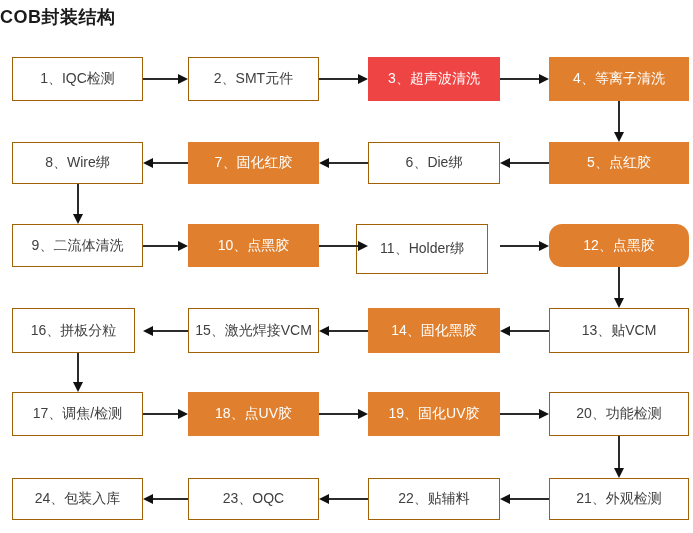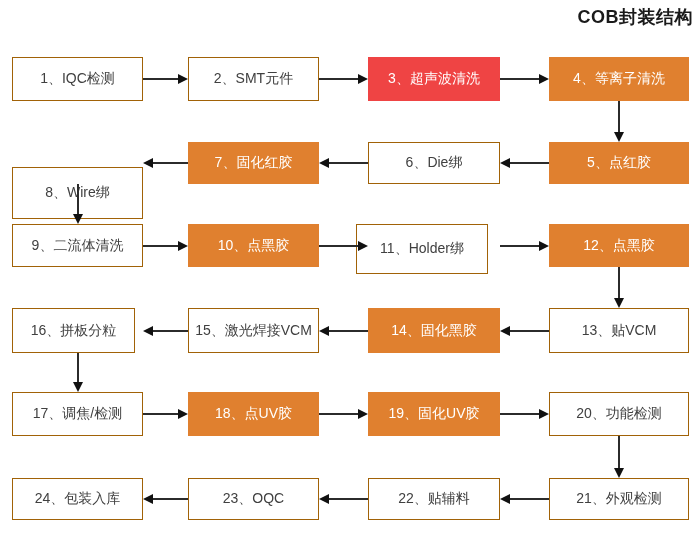--- a/index.html
+++ b/index.html
@@ -13,21 +13,21 @@
     width: 693px;
     height: 533px;
     background: #ffffff;
     overflow: hidden;
   }
   .page-title {
     position: absolute;
     top: 5px;
     left: 0;
     width: 100%;
-    text-align: right;
+    text-align: left;
     font-size: 18px;
     font-weight: bold;
     color: #1a1a1a;
     margin: 0;
     letter-spacing: 0.5px;
   }
   .box {
     position: absolute;
     display: flex;
     align-items: center;
@@ -99,33 +99,33 @@
       </div>
       <div class="box highlight" style="left: 549px; top: 142px; width: 140px; height: 42px; background: rgb(224, 128, 47); text-align: center;">
         <span>5、点红胶</span>
       </div>
       <div class="box plain" style="left: 368px; top: 142px; width: 132px; height: 42px;">
         <span>6、Die绑</span>
       </div>
       <div class="box highlight" style="left: 188px; top: 142px; width: 131px; height: 42px; background: rgb(224, 128, 47);">
         <span>7、固化红胶</span>
       </div>
-      <div class="box plain" style="left: 12px; top: 142px; width: 131px; height: 52px; margin-top: 25px;">
+      <div class="box plain" style="left: 12px; top: 142px; width: 131px; height: 42px;">
         <span>8、Wire绑</span>
       </div>
       <div class="box plain" style="left: 12px; top: 224px; width: 131px; height: 43px;">
         <span>9、二流体清洗</span>
       </div>
       <div class="box highlight" style="left: 188px; top: 224px; width: 131px; height: 43px; background: rgb(224, 128, 47);">
         <span>10、点黑胶</span>
       </div>
       <div class="box plain" style="left: 356px; top: 224px; width: 132px; height: 50px;">
         <span>11、Holder绑</span>
       </div>
-      <div class="box highlight" style="left: 549px; top: 224px; width: 140px; height: 43px; background: rgb(224, 128, 47);">
+      <div class="box highlight" style="left: 549px; top: 224px; width: 140px; height: 43px; background: rgb(224, 128, 47); border-radius: 13px;">
         <span>12、点黑胶</span>
       </div>
       <div class="box plain" style="left: 549px; top: 308px; width: 140px; height: 45px;">
         <span>13、贴VCM</span>
       </div>
       <div class="box highlight" style="left: 368px; top: 308px; width: 132px; height: 45px; background: rgb(224, 128, 47);">
         <span>14、固化黑胶</span>
       </div>
       <div class="box plain" style="left: 188px; top: 308px; width: 131px; height: 45px;">
         <span>15、激光焊接VCM</span>

